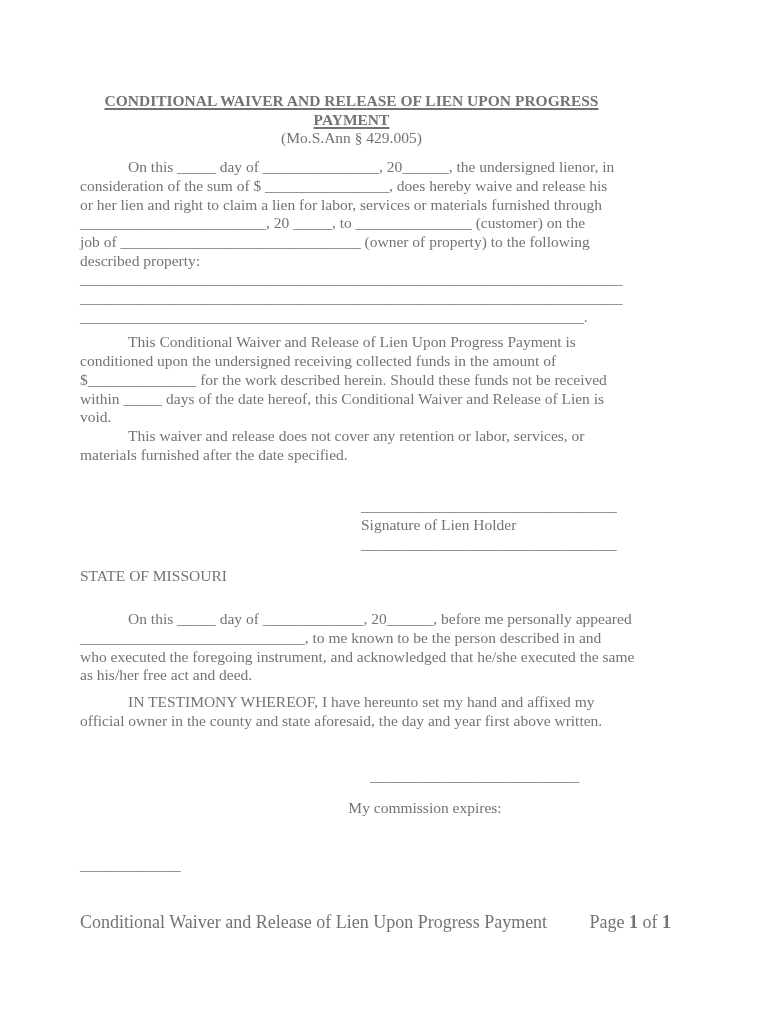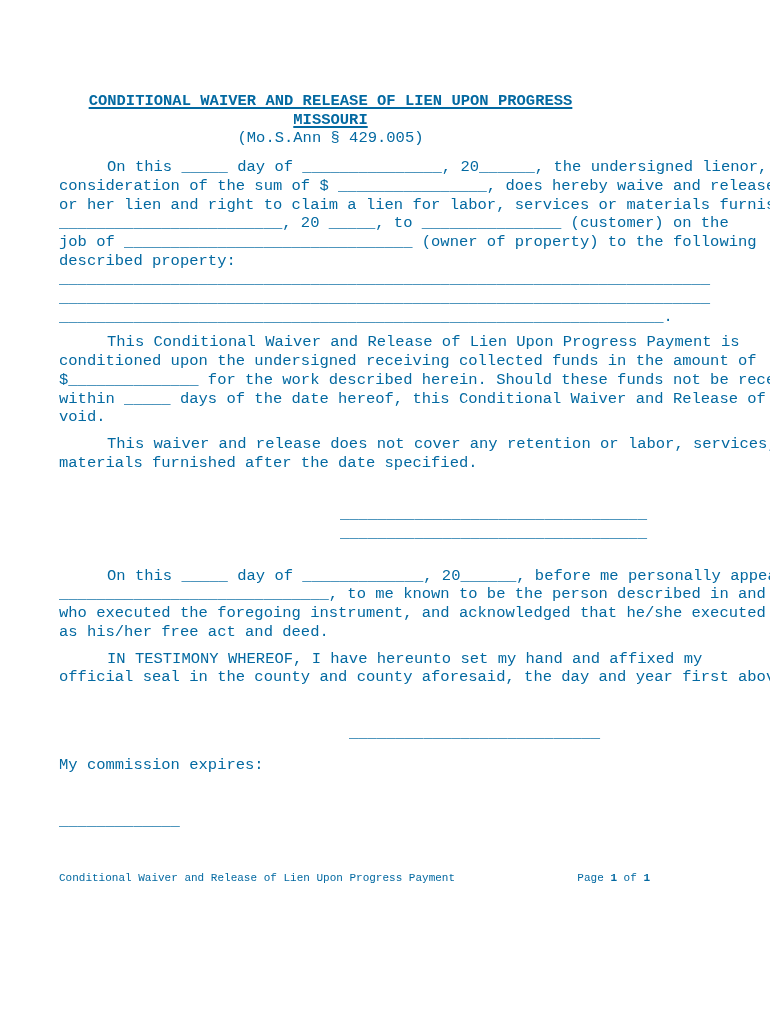--- a/index.html
+++ b/index.html
@@ -1,75 +1,75 @@
 <!DOCTYPE html>
 <html><head>
 <meta charset="utf-8">
 <style>
   html, body { margin: 0; padding: 0; background: #ffffff; }
   .page {
     width: 770px;
     height: 1024px;
     background: #ffffff;
-    color: #0369a1;
-    font-family: Liberation Mono, monospace;
+    color: #737373;
+    font-family: Liberation Serif, serif;
     font-size: 15.5px;
     line-height: 18.7px;
     box-sizing: border-box;
-    padding: 92px 0 0 59px;
+    padding: 92px 0 0 80px;
     overflow: hidden;
   }
   .line-block { white-space: pre; }
   .indent { text-indent: 48px; }
 
   .title-block {
     width: 543px;
     text-align: center;
     font-weight: bold;
   }
   .title-line {
     text-decoration: underline;
     text-underline-offset: 2px;
     text-decoration-thickness: 1.5px;
   }
   .statute-line { font-weight: normal; }
 
   .mt-p1 { margin-top: 10px; }
   .mt-p2 { margin-top: 7px; }
-  .mt-p3 { margin-top: 8px; }
+  .mt-p3 { }
   .mt-sig { margin-top: 33px; }
   .mt-venue { margin-top: 14px; }
   .mt-ack { margin-top: 24px; }
   .mt-test { margin-top: 8px; }
   .mt-notary { margin-top: 37px; }
-  .mt-comm { margin-top: 13px; }
+  .mt-comm { margin-top: 13px; text-align: center; }
   .mt-commblank { margin-top: 38px; }
 
   .sig-block { padding-left: 281px; }
   .notary-block { padding-left: 290px; }
 
   .footer {
     margin-top: 39px;
     width: 591px;
     display: flex;
     justify-content: space-between;
-    font-size: 11px;
+    font-size: 18px;
     line-height: 17px;
     white-space: pre;
   }
   .footer b { font-weight: bold; }
 </style>
 </head>
 <body>
 
 <div class="page">
 
   <div class="title-block">
     <div class="title-line">CONDITIONAL WAIVER AND RELEASE OF LIEN UPON PROGRESS</div>
-    <div class="title-line">MISSOURI</div>
+    <div class="title-line">PAYMENT</div>
     <div class="statute-line">(Mo.S.Ann § 429.005)</div>
   </div>
 
   <div class="line-block indent mt-p1">On this _____ day of _______________, 20______, the undersigned lienor, in
 consideration of the sum of $ ________________, does hereby waive and release his
 or her lien and right to claim a lien for labor, services or materials furnished through
 ________________________, 20 _____, to _______________ (customer) on the
 job of _______________________________ (owner of property) to the following
 described property:</div>
 
@@ -81,33 +81,35 @@
 conditioned upon the undersigned receiving collected funds in the amount of
 $______________ for the work described herein. Should these funds not be received
 within _____ days of the date hereof, this Conditional Waiver and Release of Lien is
 void.</div>
 
   <div class="line-block indent mt-p3">This waiver and release does not cover any retention or labor, services, or
 materials furnished after the date specified.</div>
 
   <div class="sig-block mt-sig">
     <div class="line-block">_________________________________</div>
+    <div class="line-block">Signature of Lien Holder</div>
     <div class="line-block">_________________________________</div>
   </div>
 
   <div class="mt-venue">
+    <div class="line-block">STATE OF MISSOURI</div>
   </div>
 
   <div class="line-block indent mt-ack">On this _____ day of _____________, 20______, before me personally appeared
 _____________________________, to me known to be the person described in and
 who executed the foregoing instrument, and acknowledged that he/she executed the same
 as his/her free act and deed.</div>
 
   <div class="line-block indent mt-test">IN TESTIMONY WHEREOF, I have hereunto set my hand and affixed my
-official seal in the county and county aforesaid, the day and year first above written.</div>
+official owner in the county and state aforesaid, the day and year first above written.</div>
 
   <div class="notary-block mt-notary">
     <div class="line-block">___________________________</div>
   </div>
 
   <div class="line-block mt-comm">My commission expires:</div>
 
   <div class="line-block mt-commblank">_____________</div>
 
   <div class="footer">

